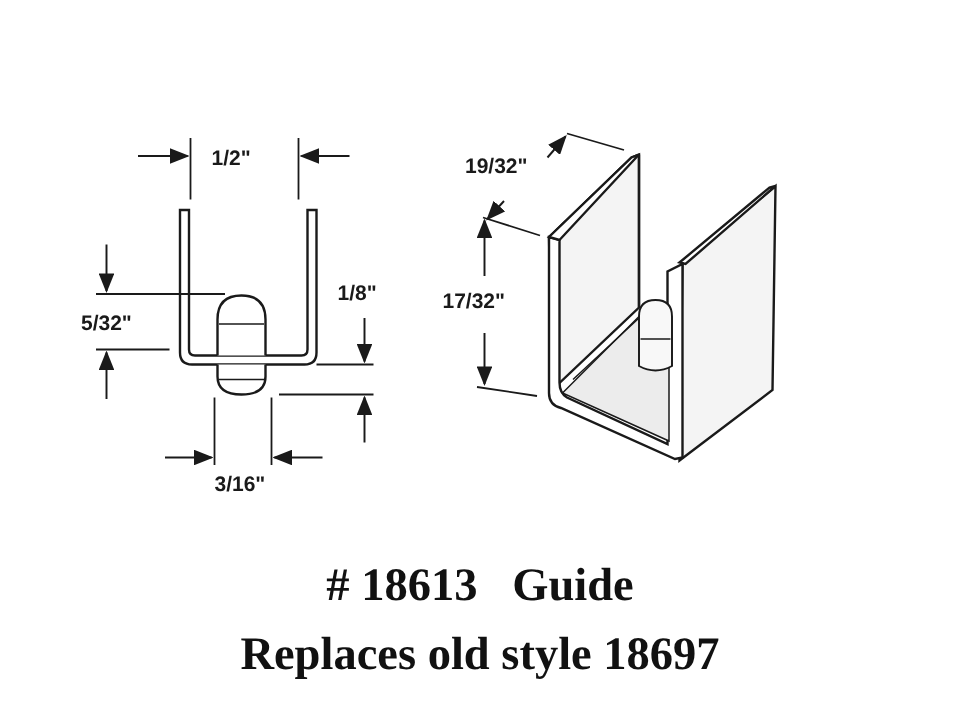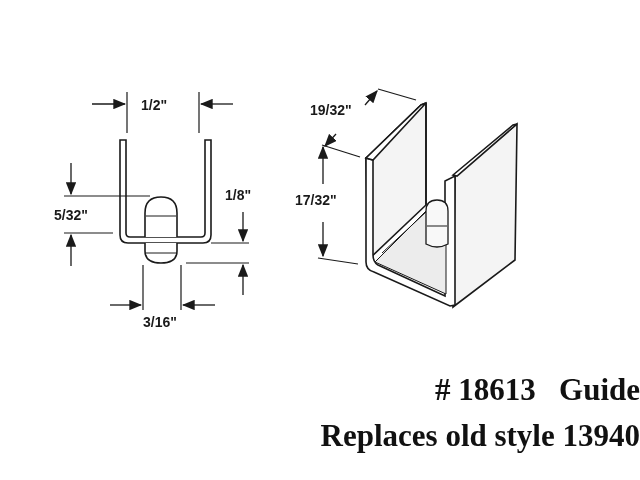--- a/index.html
+++ b/index.html
@@ -1,19 +1,19 @@
 <!DOCTYPE html>
 <html><head>
 <meta charset="utf-8">
 <style>
   html, body { margin: 0; padding: 0; background: #ffffff; }
   body { width: 640px; height: 480px; position: relative; overflow: hidden; }
   svg { position: absolute; left: 0; top: 0; }
   .dim { font-family: "Liberation Sans", sans-serif; font-weight: bold; font-size: 14px; fill: #1a1a1a; }
-  .caption { position: absolute; left: 0; width: 640px; text-align: right;
+  .caption { position: absolute; left: 0; width: 640px; text-align: center;
              font-family: "Liberation Serif", serif; font-weight: bold; color: #111; }
   .cap1 { top: 372px; font-size: 31px; }
   .cap2 { top: 418px; font-size: 31px; }
 </style>
 </head>
 <body>
 
 <svg width="640" height="480" viewBox="0 0 640 480">
   <defs>
     <marker id="arr" markerWidth="10" markerHeight="8" refX="9" refY="4" orient="auto">
@@ -78,13 +78,13 @@
 
     <line x1="318" y1="258" x2="358" y2="264" stroke-width="1.2"></line>
     <line x1="323" y1="148" x2="323" y2="185" stroke-width="1.3" marker-end="url(#arr)" transform="rotate(180 323 166)"></line>
     <line x1="323" y1="222" x2="323" y2="256" stroke-width="1.3" marker-end="url(#arr)"></line>
   </g>
   <text class="dim" x="310" y="115">19/32"</text>
   <text class="dim" x="295" y="205">17/32"</text>
 </svg>
 
 <div class="caption cap1" style="white-space:pre;"># 18613   Guide</div>
-<div class="caption cap2">Replaces old style 13940</div>
+<div class="caption cap2">Replaces old style 18697</div>
 
 </body></html>

